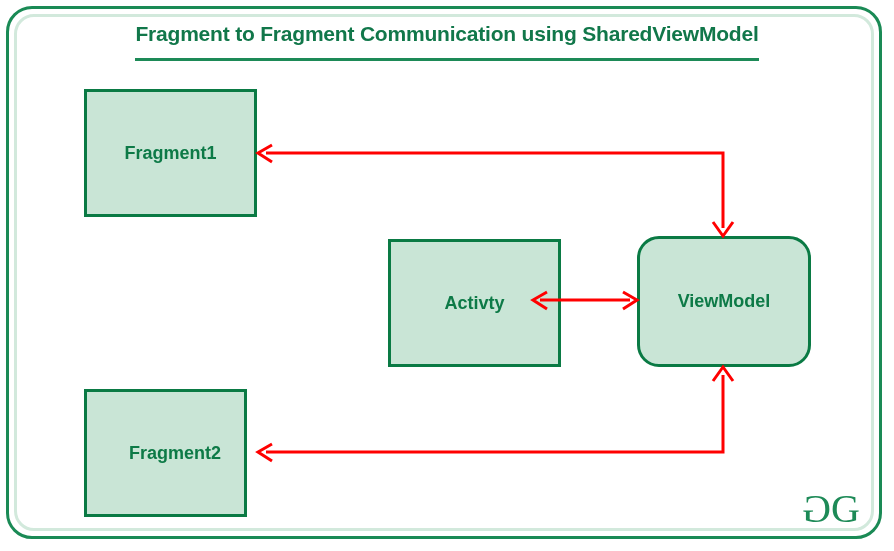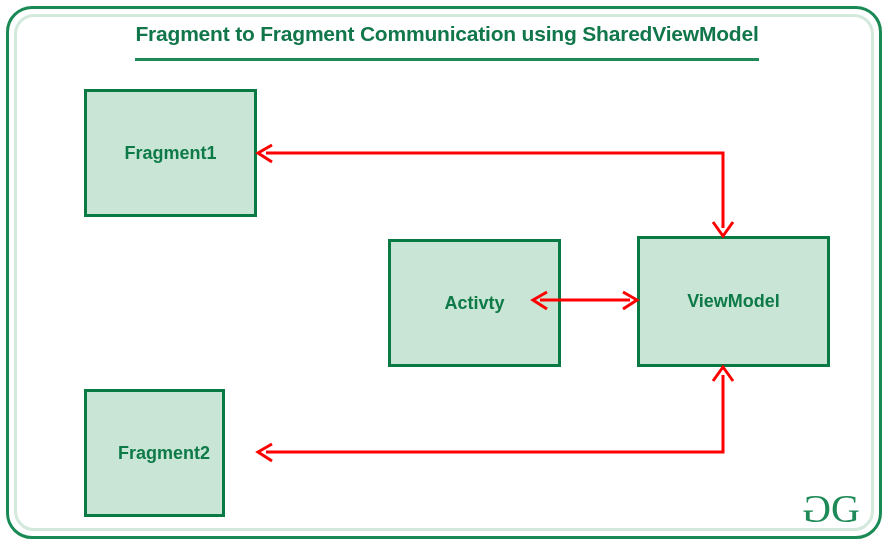--- a/index.html
+++ b/index.html
@@ -66,23 +66,23 @@
     box-sizing: border-box;
     display: flex;
     align-items: center;
     justify-content: center;
     color: #0d7a47;
     font-size: 18px;
     font-weight: bold;
     font-family: "Liberation Sans", sans-serif;
   }
   #node-fragment1 { left: 84px;  top: 89px;  width: 173px; height: 128px; }
-  #node-fragment2 { left: 84px;  top: 389px; width: 141px; height: 128px; padding-left: 19px; }
+  #node-fragment2 { left: 84px;  top: 389px; width: 163px; height: 128px; padding-left: 19px; }
   #node-activity  { left: 360px; top: 239px; width: 173px; height: 128px; margin-left: 28px; }
-  #node-viewmodel { left: 637px; top: 236px; width: 193px; height: 131px; }
+  #node-viewmodel { left: 637px; top: 236px; width: 174px; height: 131px; border-radius: 22px; }
   
   #arrows {
     position: absolute;
     left: 0;
     top: 0;
     width: 894px;
     height: 551px;
     pointer-events: none;
   }
   

